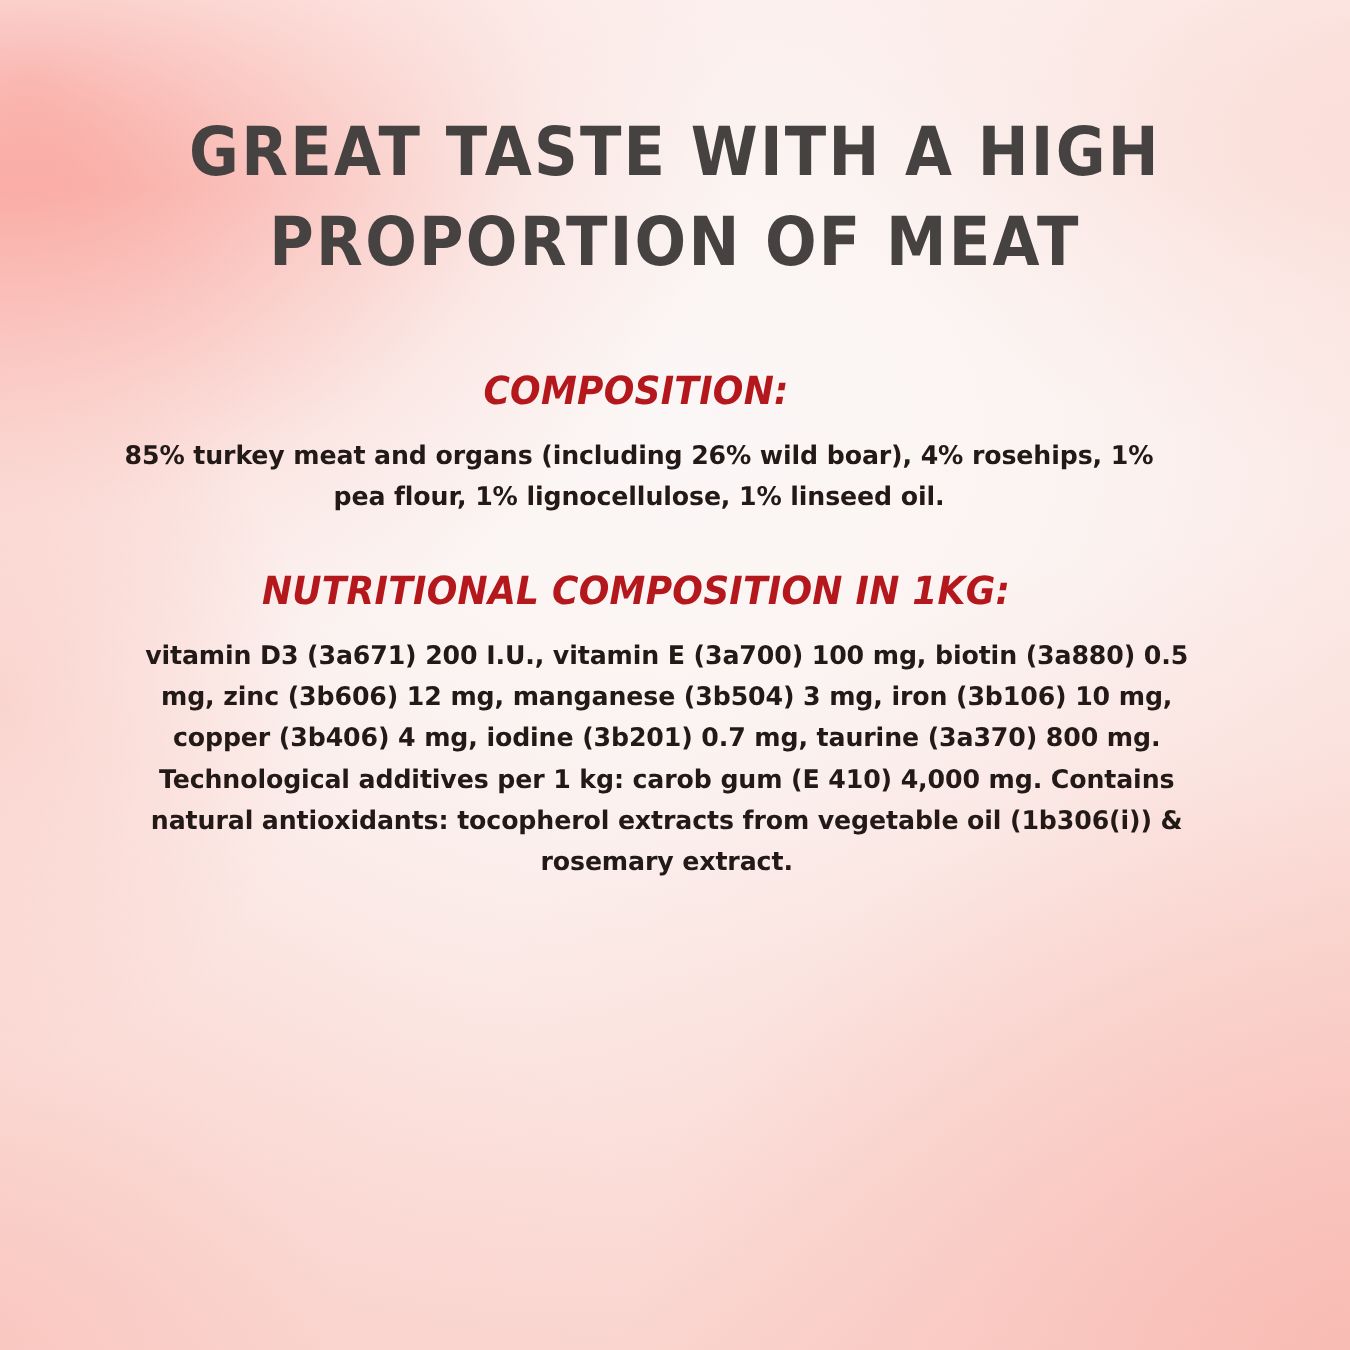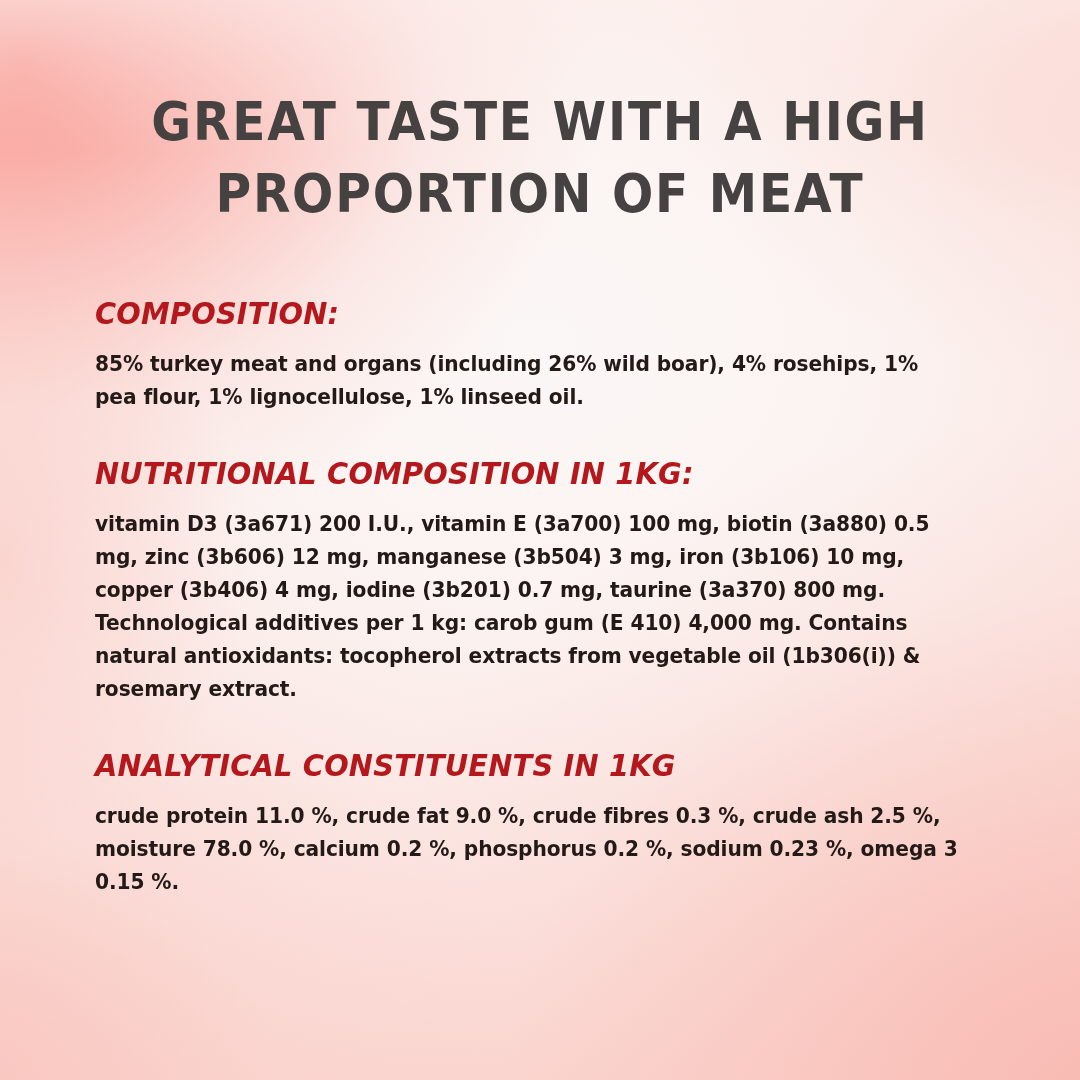--- a/index.html
+++ b/index.html
@@ -70,20 +70,21 @@
     line-height: 72px;
     letter-spacing: 2.0px;
     color: #464241;
     transform: scaleX(0.90);
     transform-origin: center;
     white-space: nowrap;
   }
 
   .section {
     margin-top: 40px;
+    text-align: center;
   }
   .section-composition { margin-top: 64px; }
 
   h2.heading {
     margin: 0;
     font-family: "DejaVu Sans", sans-serif;
     font-weight: 700;
     font-style: italic;
     font-size: 31px;
     line-height: 38px;
@@ -133,19 +134,15 @@
   <div class="section section-composition">
     <h2 class="heading">COMPOSITION:</h2>
     <p class="body-text body-narrow">85% turkey meat and organs (including 26% wild boar), 4% rosehips, 1% pea flour, 1% lignocellulose, 1% linseed oil.</p>
   </div>
 
   <div class="section section-nutritional">
     <h2 class="heading">NUTRITIONAL COMPOSITION IN 1KG:</h2>
     <p class="body-text body-wide">vitamin D3 (3a671) 200 I.U., vitamin E (3a700) 100 mg, biotin (3a880) 0.5 mg, zinc (3b606) 12 mg, manganese (3b504) 3 mg, iron (3b106) 10 mg, copper (3b406) 4 mg, iodine (3b201) 0.7 mg, taurine (3a370) 800 mg. Technological additives per 1 kg: carob gum (E 410) 4,000 mg. Contains natural antioxidants: tocopherol extracts from vegetable oil (1b306(i)) &amp; rosemary extract.</p>
   </div>
 
-  <div class="section section-analytical">
-    <h2 class="heading">ANALYTICAL CONSTITUENTS IN 1KG</h2>
-    <p class="body-text body-wide">crude protein 11.0 %, crude fat 9.0 %, crude fibres 0.3 %, crude ash 2.5 %, moisture 78.0 %, calcium 0.2 %, phosphorus 0.2 %, sodium 0.23 %, omega 3 0.15 %.</p>
-  </div>
 
 
 </div>
 
 </body></html>

